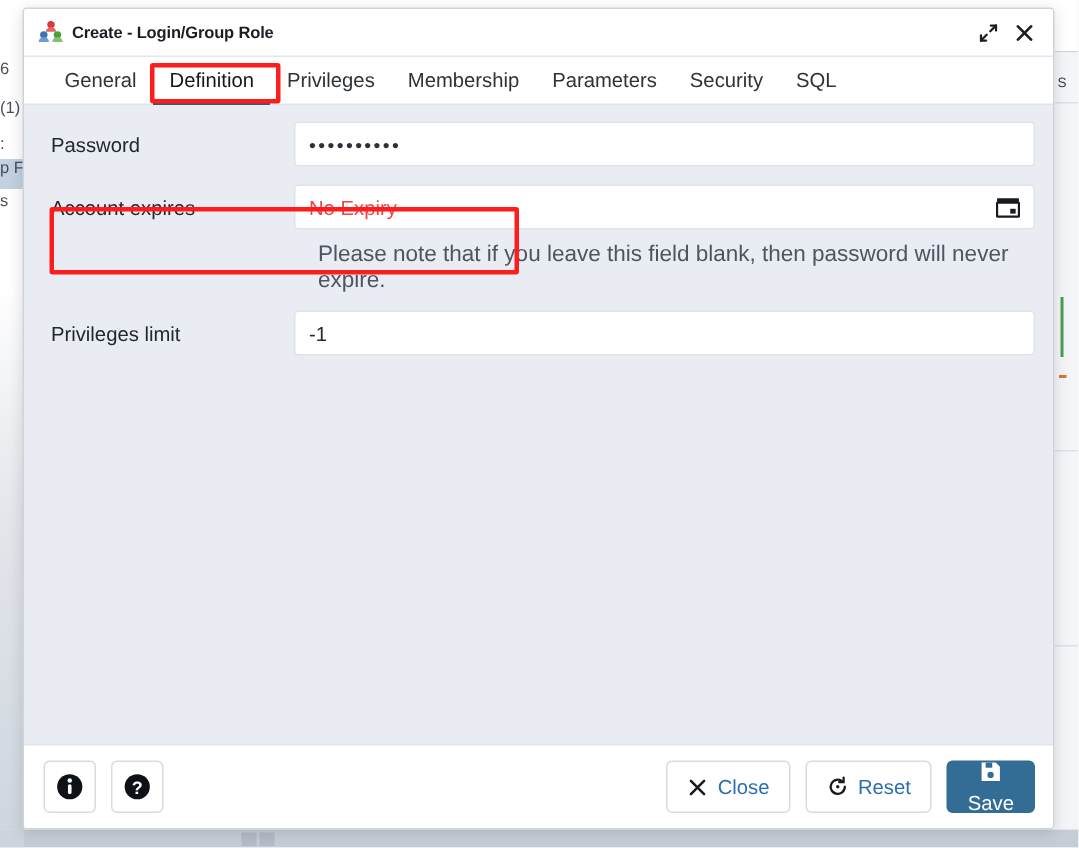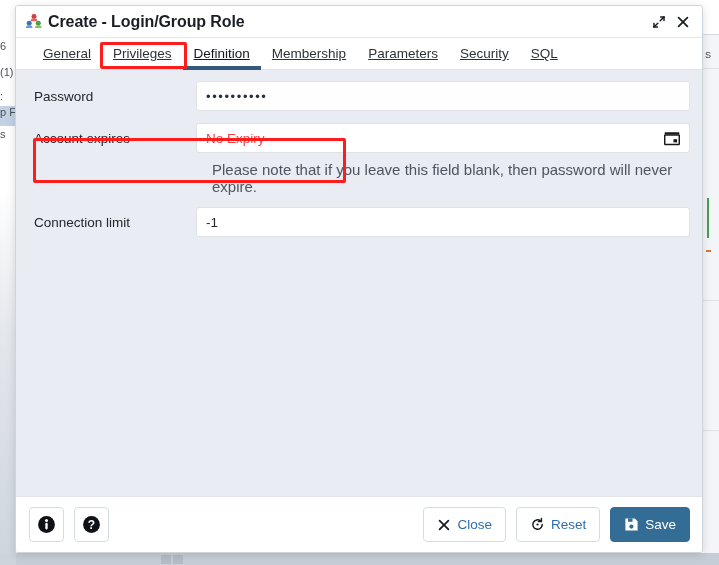--- a/index.html
+++ b/index.html
@@ -117,21 +117,21 @@
     border-bottom: 1px solid #e3e6ea;
     box-sizing: border-box;
   }
   .title-icon {
     width: 18px; height: 18px;
     margin-right: 5px;
     flex: 0 0 auto;
     position: relative;
   }
   .title-text {
-    font-size: 16px;
+    font-size: 11px;
     font-weight: bold;
     color: #1b1f24;
     letter-spacing: -0.1px;
     white-space: nowrap;
   }
   .titlebar-spacer { flex: 1 1 auto; }
   .win-btn {
     width: 22px; height: 22px;
     display: flex; align-items: center; justify-content: center;
     cursor: pointer;
@@ -153,21 +153,20 @@
   }
   .tab {
     display: flex;
     align-items: center;
     padding: 0 11px;
     font-size: 13.5px;
     color: #2e3338;
     cursor: pointer;
     position: relative;
     white-space: nowrap;
-    text-decoration: underline;
   }
   .tab.active {
     color: #14181c;
   }
   .tab.active::after {
     content: "";
     position: absolute;
     left: 0; right: 0; bottom: -1px;
     height: 4px;
     background: #33597c;
@@ -285,20 +284,21 @@
     color: #2c6fb0;
     cursor: pointer;
     margin-left: 10px;
     white-space: nowrap;
   }
   .btn .bicon { display: flex; color: #1b1f24; }
   .btn.primary {
     background: #336c95;
     border-color: #336c95;
     color: #ffffff;
+    flex-direction: column;
   }
   .btn.primary .bicon { color: #ffffff; }
 </style>
 </head>
 <body>
 
 <div id="backdrop">
 
   <div class="bg-left-tree">
     <div class="bg-tree-row" style="top:40px;">6</div>
@@ -358,25 +358,25 @@
         <path d="M2.6 2.6 11.4 11.4"></path>
           <path d="M11.4 2.6 2.6 11.4"></path>
       </svg>
     </span>
   </div>
 
   <div class="tabbar">
     <div class="tab">
         <span>General</span>
       </div>
-    <div class="tab">
-        <span>Privileges</span>
-      </div>
     <div class="tab active">
         <span>Definition</span>
+      </div>
+    <div class="tab">
+        <span>Privileges</span>
       </div>
     <div class="tab">
         <span>Membership</span>
       </div>
     <div class="tab">
         <span>Parameters</span>
       </div>
     <div class="tab">
         <span>Security</span>
       </div>
@@ -404,21 +404,21 @@
             <rect x="0.7" y="5.1" width="14.6" height="9.3" rx="0.6" fill="none" stroke="#16191d" stroke-width="1.5"></rect>
             <rect x="9.5" y="9.2" width="3.6" height="3.2"></rect>
           </svg>
         </span>
       </div>
     </div>
 
     <div class="hint">Please note that if you leave this field blank, then password will never expire.</div>
 
     <div class="row">
-      <div class="row-label">Connection limit</div>
+      <div class="row-label">Privileges limit</div>
       <div class="field">
         <span>-1</span>
       </div>
     </div>
 
     <div class="red-box" id="redbox-password"></div>
   </div>
 
   <div class="footer">
     <div class="icon-btn">

